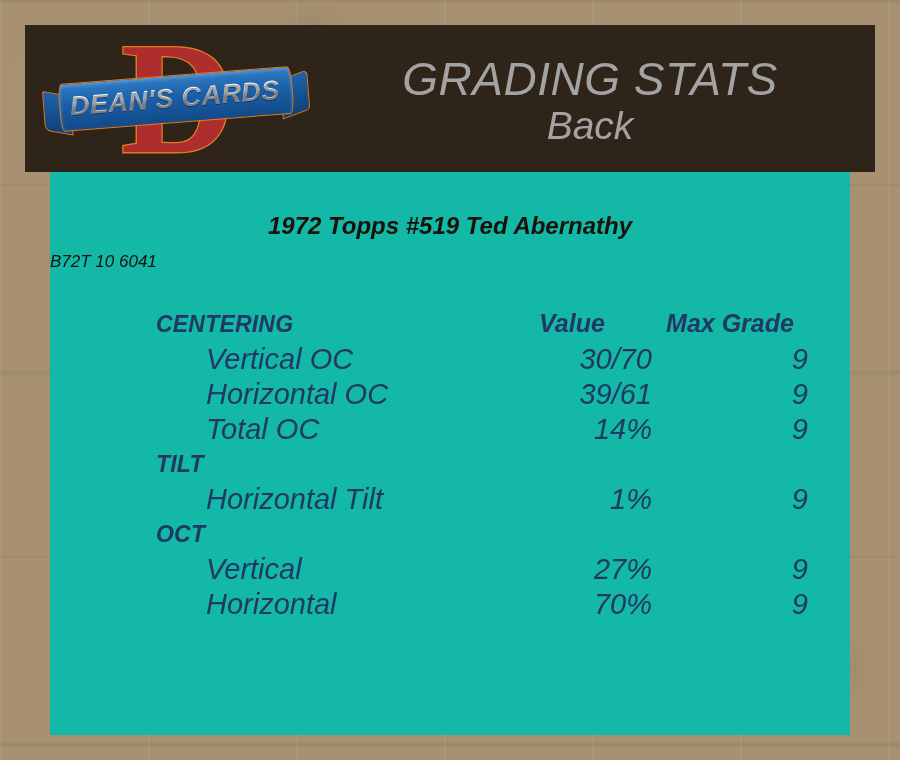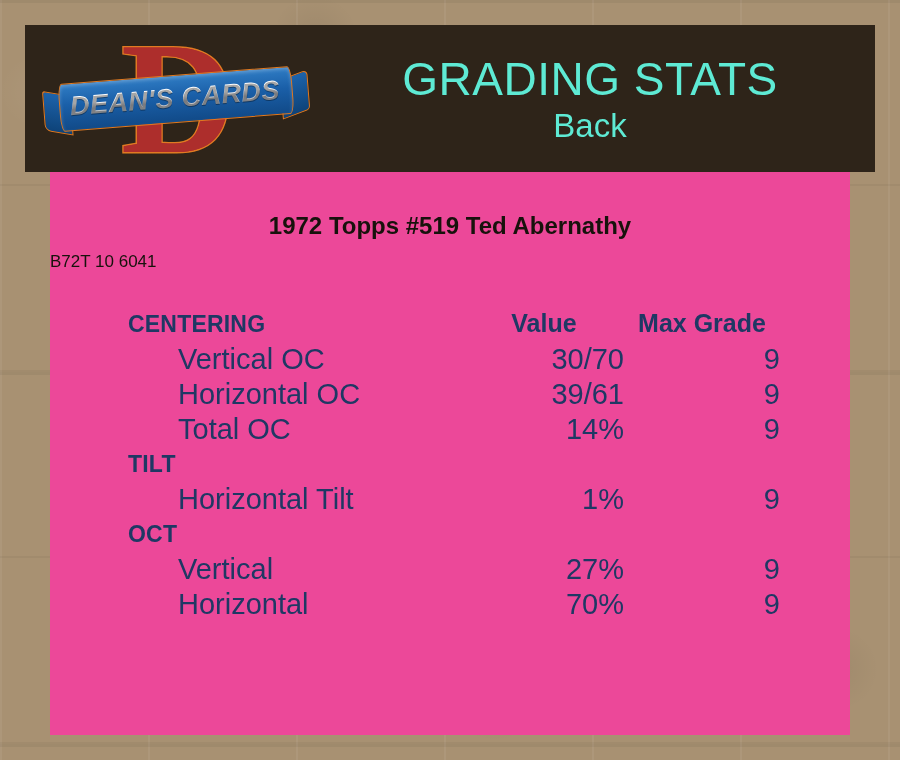--- a/index.html
+++ b/index.html
@@ -146,62 +146,64 @@
     text-shadow: 0 1px 0 rgba(0,0,0,0.35);
     z-index: 4;
     white-space: nowrap;
     user-select: none;
   }
 
   
   .header-titles {
     flex: 1 1 auto;
     text-align: center;
-    color: #5eead4;
+    color: #a3a3a3;
+    font-style: italic;
   }
   .header-title {
     font-size: 46px;
     line-height: 54px;
     letter-spacing: 0.5px;
     font-weight: normal;
   }
   .header-subtitle {
-    font-size: 33px;
+    font-size: 39px;
     line-height: 40px;
     font-weight: normal;
   }
 
   
   .content-panel {
     position: absolute;
     left: 50px;
     top: 172px;
     width: 800px;
     height: 563px;
-    background: #ec4899;
+    background: #14b8a6;
     z-index: 2;
+    font-style: italic;
   }
 
   .card-title {
     text-align: center;
     font-size: 24px;
     font-weight: bold;
     color: #17120c;
     margin-top: 40px;
   }
   .card-subtitle {
     font-size: 17px;
     color: #17120c;
     margin-top: 12px;
   }
 
   
   .stats-table {
     width: 652px;
-    margin: 34px 0 0 78px;
+    margin: 34px 0 0 106px;
     border-collapse: collapse;
     color: #1f3864;
   }
   .stats-table col.c-label { width: 336px; }
   .stats-table col.c-value { width: 160px; }
   .stats-table col.c-grade { width: 156px; }
 
   .stats-table th,
   .stats-table td {
     padding: 0;

